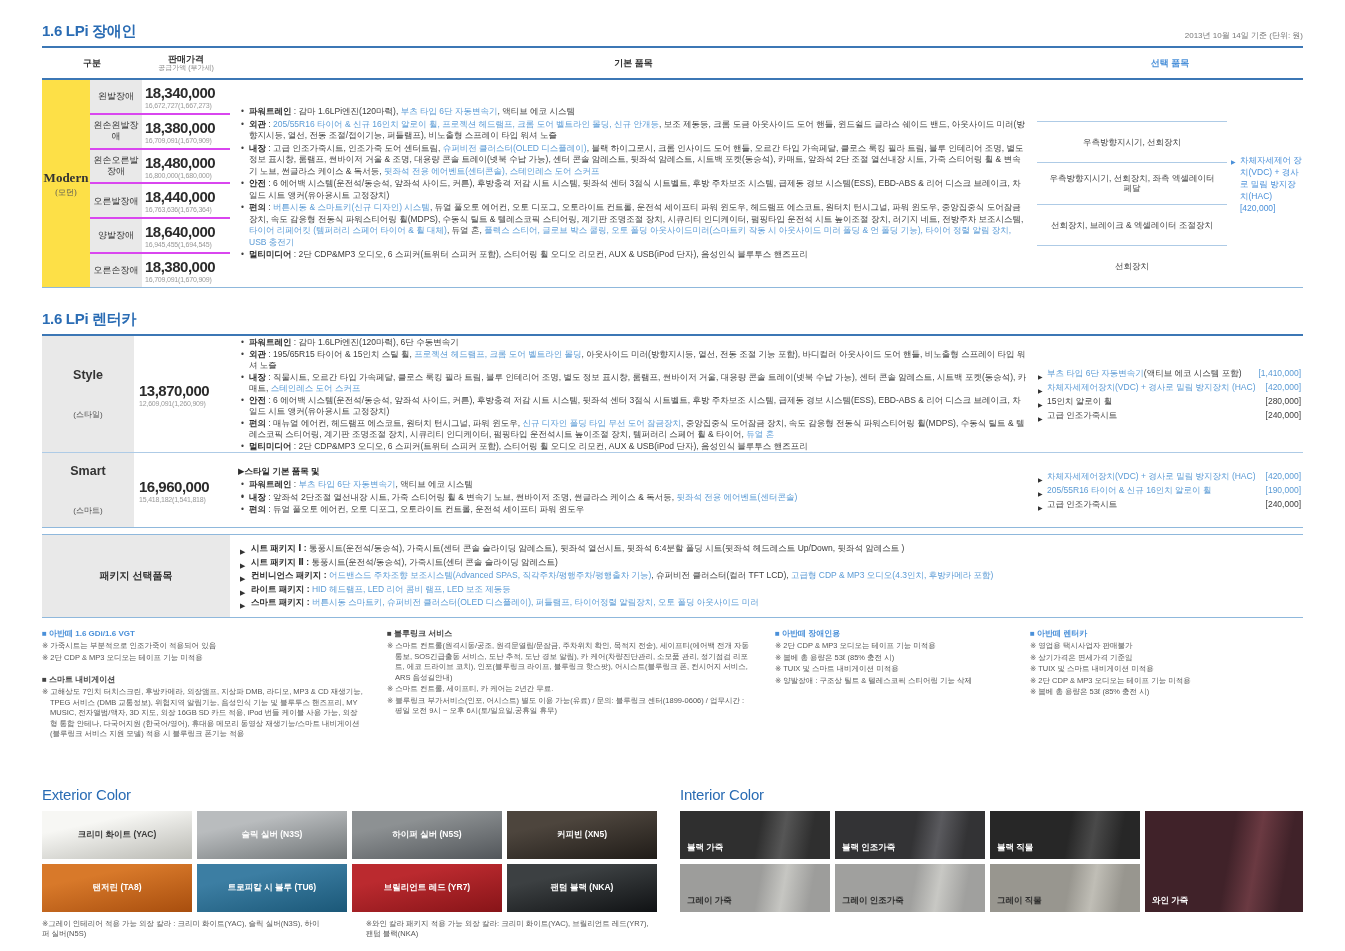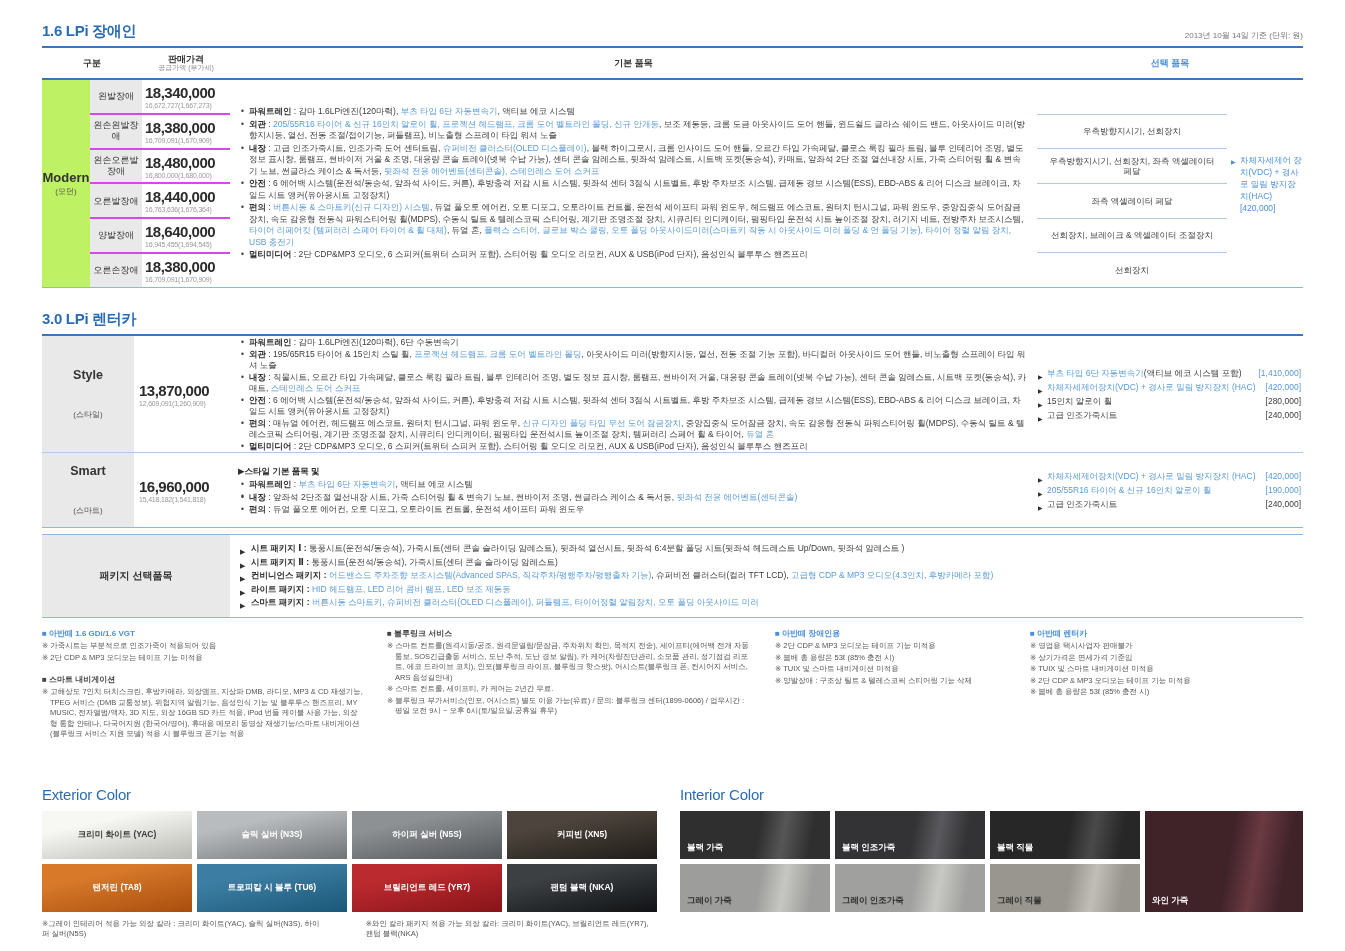--- a/index.html
+++ b/index.html
@@ -16,21 +16,21 @@
   .tbl{border-top:2px solid #3c77b5;}
   .hdr-row{display:flex;height:30px;border-bottom:2px solid #3c77b5;align-items:center;}
   .hdr-gubun{width:100px;text-align:center;font-weight:bold;font-size:9px;color:#333;}
   .hdr-price{width:88px;text-align:center;line-height:1.15;}
   .hdr-price .h1{font-size:9px;font-weight:bold;color:#333;}
   .hdr-price .h2{font-size:7px;color:#888;}
   .hdr-basic{width:807px;text-align:center;font-size:9px;font-weight:bold;color:#333;}
   .hdr-opt{width:266px;text-align:center;font-size:9px;font-weight:bold;color:#4a90d9;}
 
   .t1body{display:flex;height:207px;border-bottom:1px solid #8fb8dc;}
-  .group-cell{width:48px;background:#bef264;display:flex;flex-direction:column;justify-content:center;align-items:center;}
+  .group-cell{width:48px;background:#fde047;display:flex;flex-direction:column;justify-content:center;align-items:center;font-family:Liberation Serif, serif;}
   .group-name{font-size:13px;font-weight:bold;color:#333;}
   .group-sub{font-size:8px;color:#555;margin-top:1px;}
   .rows-col{width:140px;display:flex;flex-direction:column;}
   .t1row{flex:1;display:flex;border-bottom:2px solid #d946ef;min-height:0;}
   .t1row:last-child{border-bottom:none;}
   .trim-cell{width:52px;background:#e9e9e9;display:flex;align-items:center;justify-content:center;text-align:center;font-size:9px;color:#333;padding:0 2px;box-sizing:border-box;line-height:1.2;}
   .price-cell{width:88px;background:#fff;display:flex;flex-direction:column;justify-content:center;padding-left:3px;box-sizing:border-box;}
   .price-main{font-size:15px;font-weight:bold;color:#2b2b2b;letter-spacing:-0.5px;white-space:nowrap;}
   .price-sub{font-size:7px;color:#999;letter-spacing:-0.2px;white-space:nowrap;margin-top:1px;}
   .basic-cell{width:807px;box-sizing:border-box;padding:6px 10px 6px 8px;display:flex;flex-direction:column;justify-content:center;overflow:hidden;}
@@ -174,33 +174,32 @@
         <div class="feat"><span class="blt">•</span><span><span class="sg-l">내장</span><span> : 고급 인조가죽시트, 인조가죽 도어 센터트림, </span><span class="sg-b">슈퍼비전 클러스터(OLED 디스플레이)</span><span>, 블랙 하이그로시, 크롬 인사이드 도어 핸들, 오르간 타입 가속페달, 클로스 룩킹 필라 트림, 블루 인테리어 조명, 별도 정보 표시창, 룸램프, 썬바이저 거울 &amp; 조명, 대용량 콘솔 트레이(넷북 수납 가능), 센터 콘솔 암레스트, 뒷좌석 암레스트, 시트백 포켓(동승석), 카매트, 앞좌석 2단 조절 열선내장 시트, 가죽 스티어링 휠 &amp; 변속기 노브, 썬글라스 케이스 &amp; 독서등, </span><span class="sg-b">뒷좌석 전용 에어벤트(센터콘솔), 스테인레스 도어 스커프</span></span></div>
         <div class="feat"><span class="blt">•</span><span><span class="sg-l">안전</span><span> : 6 에어백 시스템(운전석/동승석, 앞좌석 사이드, 커튼), 후방충격 저감 시트 시스템, 뒷좌석 센터 3점식 시트벨트, 후방 주차보조 시스템, 급제동 경보 시스템(ESS), EBD-ABS &amp; 리어 디스크 브레이크, 차일드 시트 앵커(유아용시트 고정장치)</span></span></div>
         <div class="feat"><span class="blt">•</span><span><span class="sg-l">편의</span><span> : </span><span class="sg-b">버튼시동 &amp; 스마트키(신규 디자인) 시스템</span><span>, 듀얼 풀오토 에어컨, 오토 디포그, 오토라이트 컨트롤, 운전석 세이프티 파워 윈도우, 헤드램프 에스코트, 원터치 턴시그널, 파워 윈도우, 중앙집중식 도어잠금 장치, 속도 감응형 전동식 파워스티어링 휠(MDPS), 수동식 틸트 &amp; 텔레스코픽 스티어링, 계기판 조명조절 장치, 시큐리티 인디케이터, 펌핑타입 운전석 시트 높이조절 장치, 러기지 네트, 전방주차 보조시스템, </span><span class="sg-b">타이어 리페어킷 (템퍼러리 스페어 타이어 &amp; 휠 대체)</span><span>, 듀얼 혼, </span><span class="sg-b">플렉스 스티어, 글로브 박스 쿨링, 오토 폴딩 아웃사이드미러(스마트키 작동 시 아웃사이드 미러 폴딩 &amp; 언 폴딩 기능), 타이어 정렬 알림 장치, USB 충전기</span></span></div>
         <div class="feat"><span class="blt">•</span><span><span class="sg-l">멀티미디어</span><span> : 2단 CDP&amp;MP3 오디오, 6 스피커(트위터 스피커 포함), 스티어링 휠 오디오 리모컨, AUX &amp; USB(iPod 단자), 음성인식 블루투스 핸즈프리</span></span></div>
       </div>
 
       <div class="optrows-col">
         <div class="t1opt"></div>
         <div class="t1opt">우측방향지시기, 선회장치</div>
         <div class="t1opt">우측방향지시기, 선회장치, 좌측 엑셀레이터 페달</div>
-        <div class="t1opt">좌측 엑셀레이터 페달</div>
         <div class="t1opt">선회장치, 브레이크 &amp; 엑셀레이터 조절장치</div>
         <div class="t1opt">선회장치</div>
       </div>
 
       <div class="extra-cell">
         <div class="extra-txt"><span class="extra-arrow">▶</span><span>차체자세제어 장치(VDC) + 경사로 밀림 방지장치(HAC) [420,000]</span></div>
       </div>
     </div>
   </div>
 
   <div class="sec-head">
-    <div class="sec-title">3.0 LPi 렌터카</div>
+    <div class="sec-title">1.6 LPi 렌터카</div>
   </div>
 
   <div class="tbl2">
 
     <div class="srow row-style">
       <div class="name-cell">
         <div class="name-main">Style</div>
         <div class="name-sub">(스타일)</div>
       </div>
       <div class="price2-cell">

